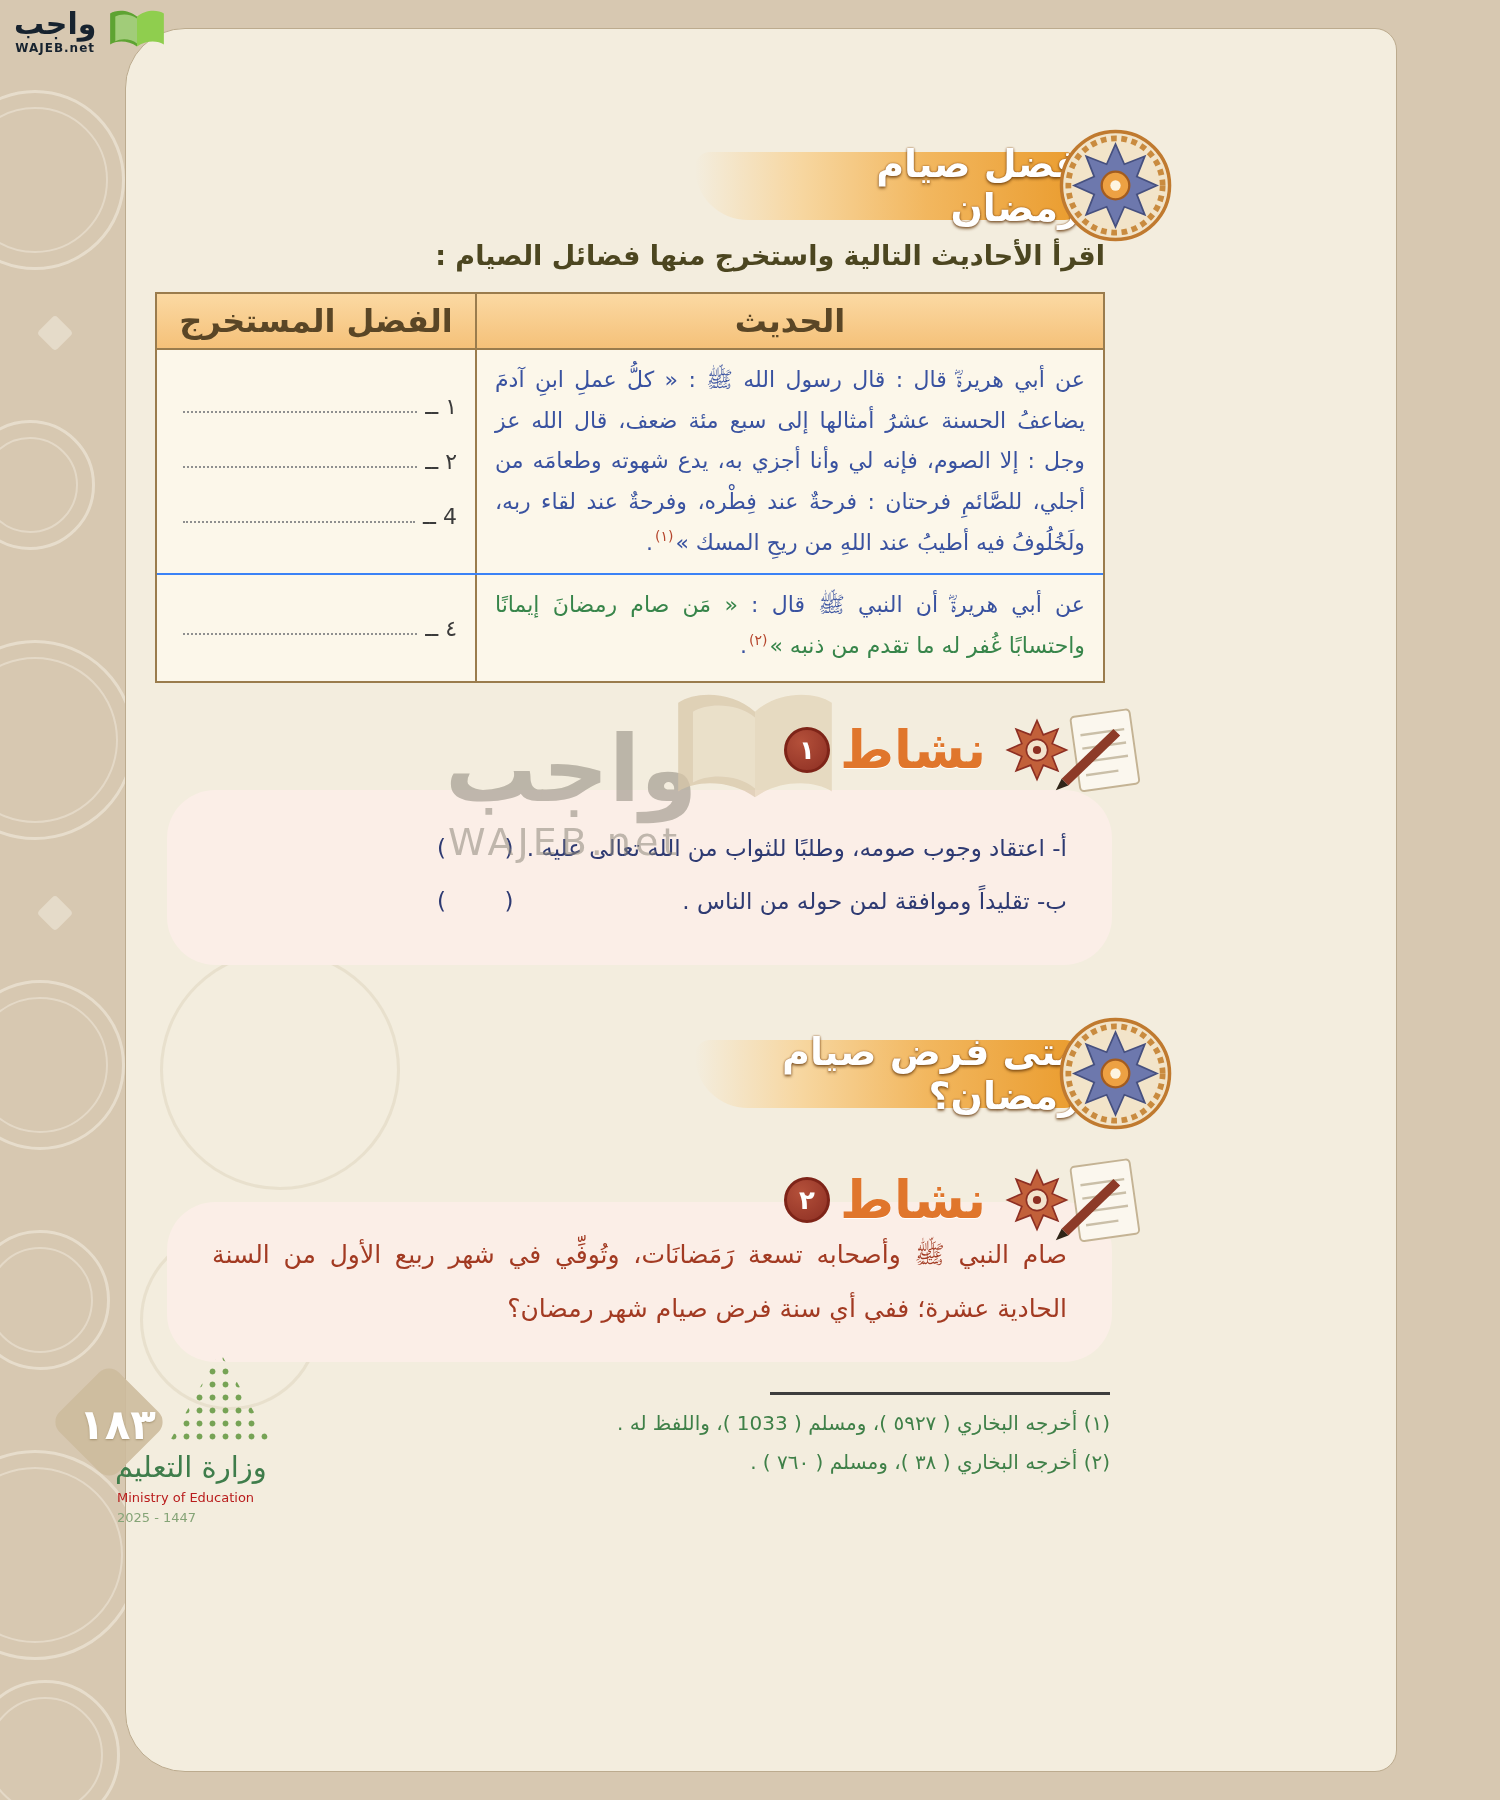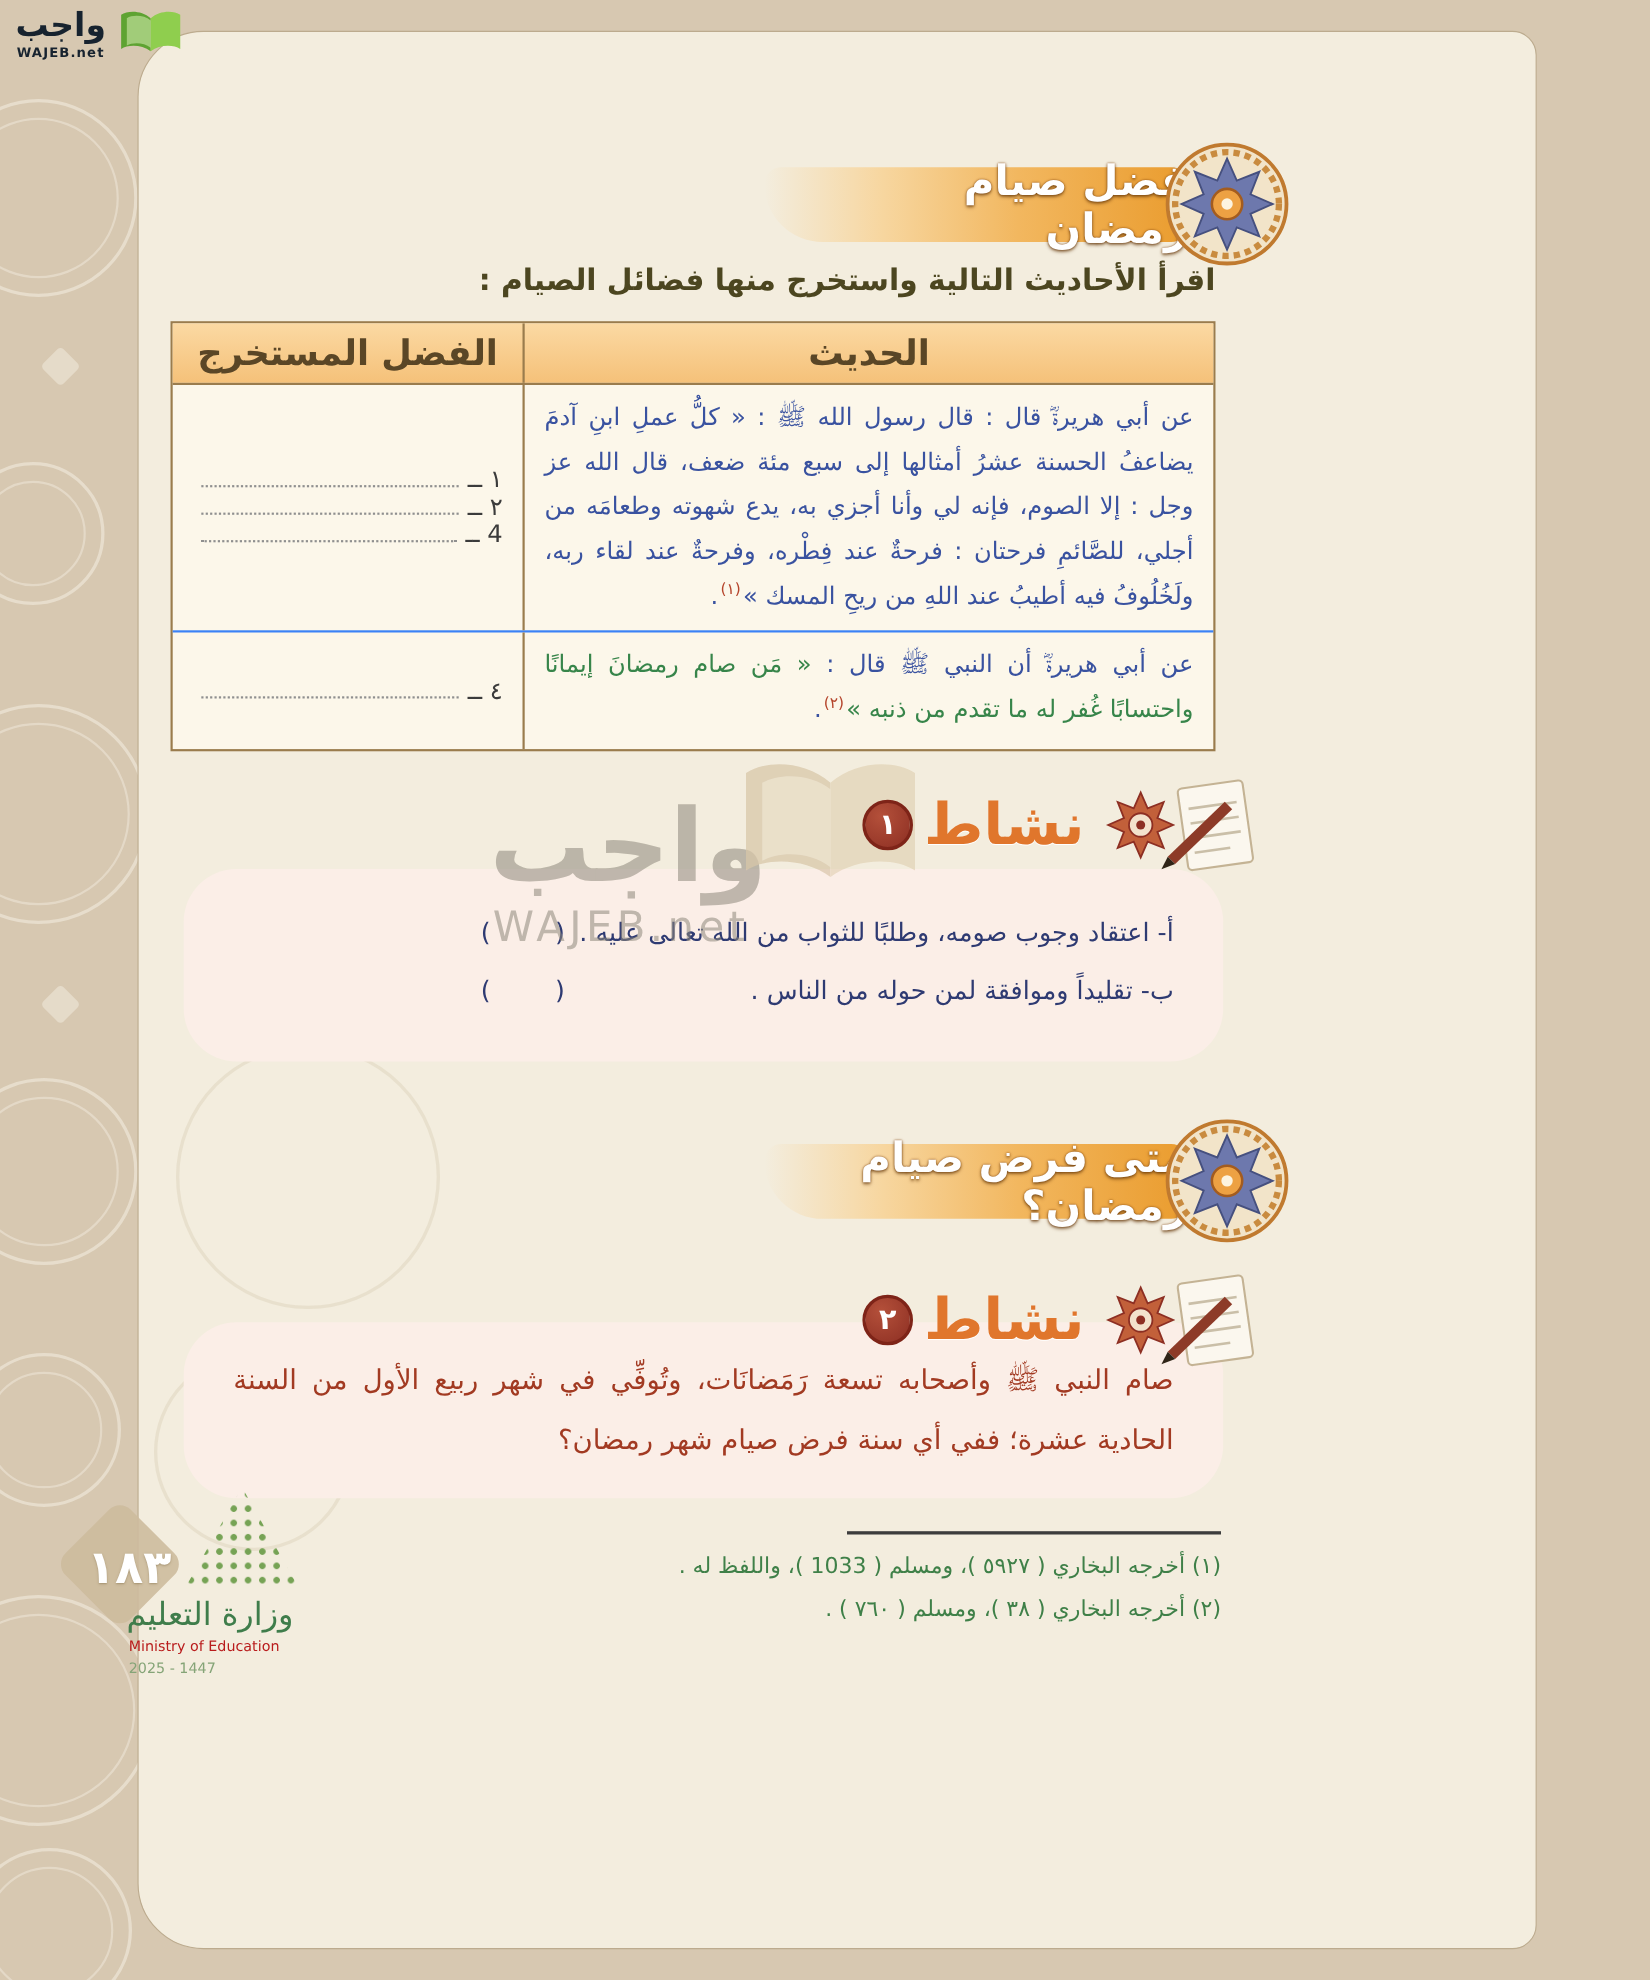--- a/index.html
+++ b/index.html
@@ -62,21 +62,21 @@
   .t-row { display: grid; grid-template-columns: 628px 318px; }
   .t-head { background: linear-gradient(#fbd9a3, #f5c179); border-bottom: 2px solid #9a7c4d; }
   .t-head .cell { font-size: 32px; font-weight: bold; color: #5a4626; text-align: center; padding: 8px 0; }
   .cell { padding: 10px 18px; }
   .cell-hadith { border-left: 2px solid #9a7c4d; }
   .t-body1 { border-bottom: 2px solid #3b82f6; min-height: 212px; }
   .t-body2 { min-height: 106px; }
   .hadith-text { font-size: 22px; line-height: 1.85; color: #3952a0; text-align: justify; }
   .hadith-quote { color: #37854a; }
   .fn-marker { color: #b5452c; font-size: 14px; vertical-align: super; padding: 0 2px; }
-  .cell-virtue { display: flex; flex-direction: column; justify-content: center; padding: 14px 18px; }
+  .cell-virtue { display: flex; flex-direction: column; justify-content: center; gap: 30px; padding: 14px 18px; }
   .virtue-line { display: flex; align-items: flex-end; font-size: 22px; color: #3b3b3b; }
   .virtue-line .dots { flex: 1; border-bottom: 2px dotted #8f8f8f; margin: 0 8px 6px 8px; height: 12px; }
 
   
   .activity-header { position: absolute; display: flex; align-items: center; direction: rtl; z-index: 4; }
   .notepad-icon { width: 96px; height: 96px; }
   .rosette-icon { width: 82px; height: 82px; margin-right: -26px; }
   .activity-label { font-size: 52px; font-weight: bold; color: #e0762c; margin: 0 10px; text-shadow: 0 1px 0 #fff; }
   .activity-number {
     width: 46px; height: 46px; border-radius: 50%;

